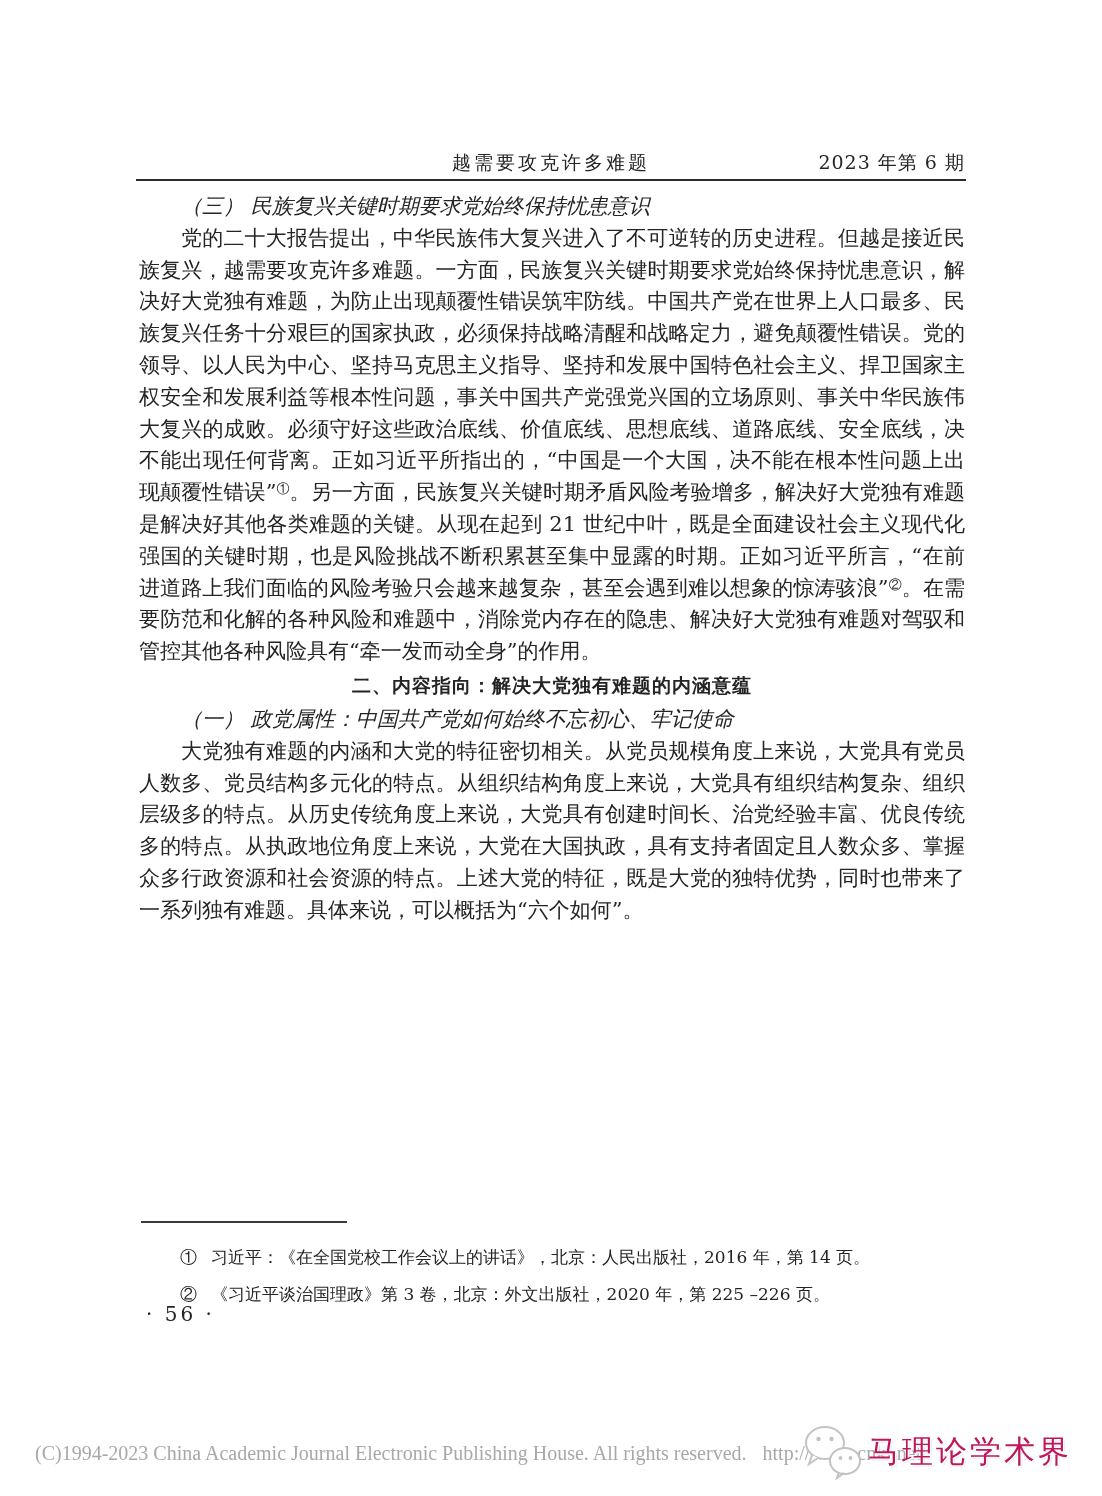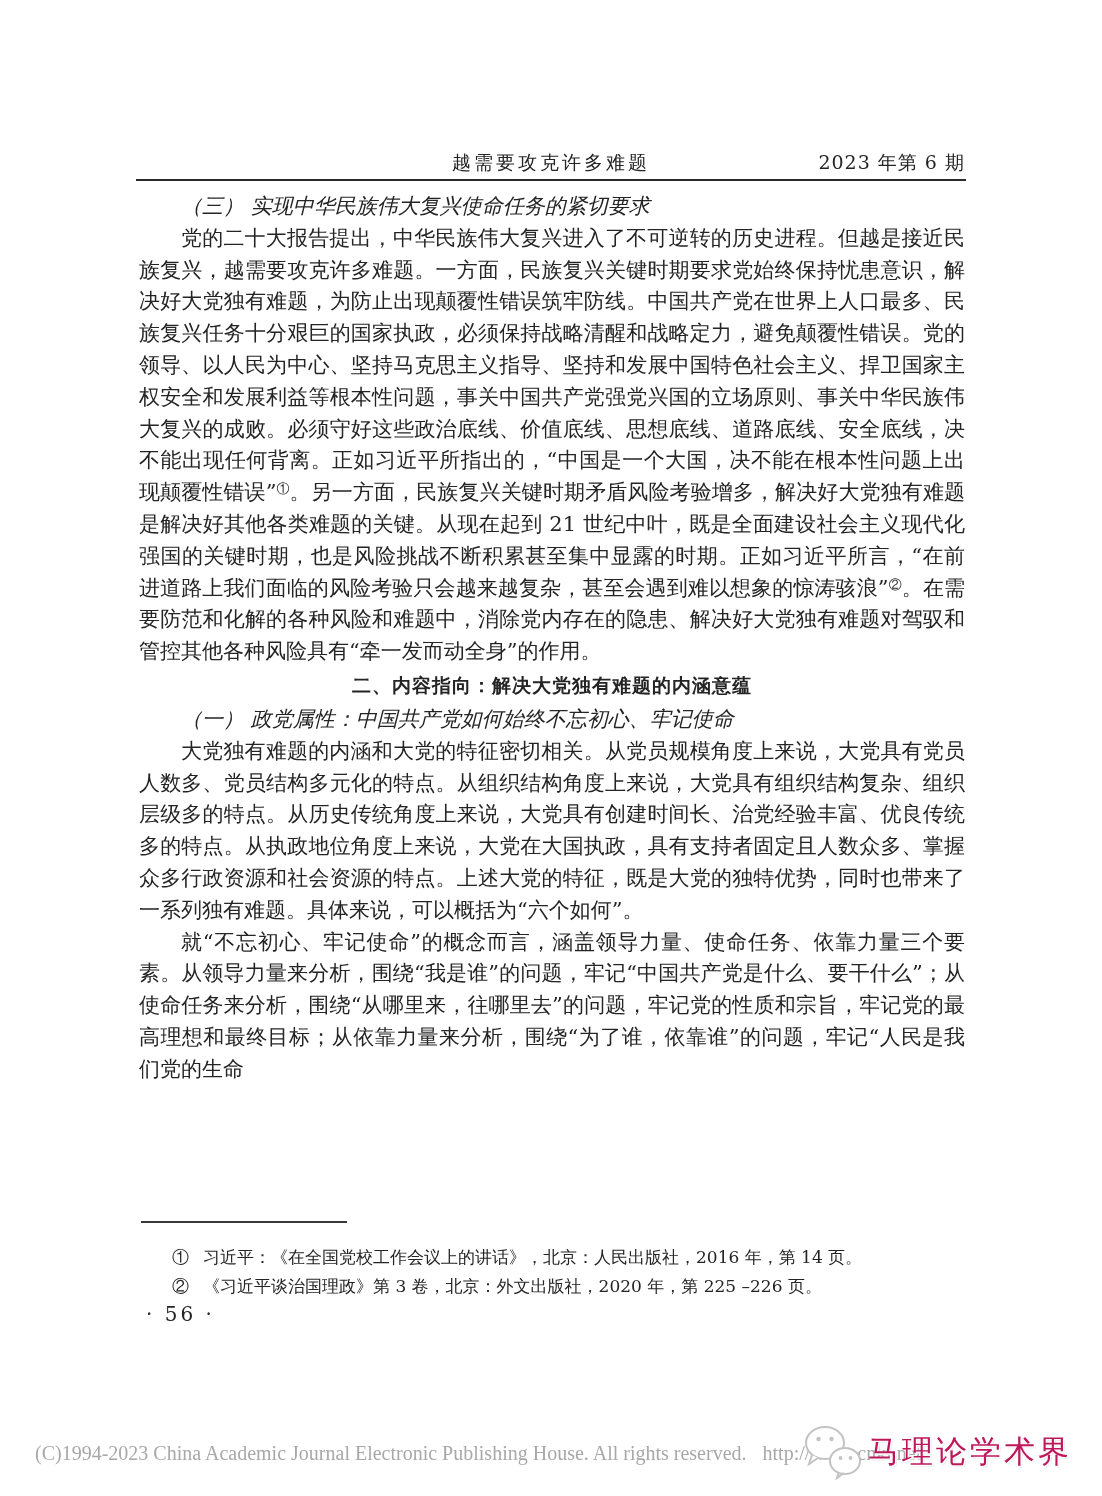--- a/index.html
+++ b/index.html
@@ -44,21 +44,21 @@
     text-indent:0;
   }
   
   .footnotes{
     position:absolute;top:1221px;left:139px;width:826px;
   }
   .fn-rule{
     width:206px;height:0;border-top:2px solid #3a3a3a;margin:0 0 20px 2px;
   }
   .fn-line{
-    margin:0;padding-left:33px;
+    margin:8px;padding-left:33px;
     font-size:17px;line-height:29px;text-align:justify;
   }
   .fn-marker{margin-right:14px;}
   .page-number{
     position:absolute;left:146px;top:1302px;
     font-size:20px;letter-spacing:3px;
   }
   
   .footer-line{
     position:absolute;left:35px;top:1442px;
@@ -82,26 +82,25 @@
 
 <div class="page">
 
   <div class="header-band">
     <span class="journal-title">越需要攻克许多难题</span>
     <span class="issue">2023 年第 6 期</span>
   </div>
   <div class="header-rule"></div>
 
   <div class="body-text">
-    <p class="indent kai">（三） 实现中华民族伟大复兴使命任务的紧切要求</p>
+    <p class="indent kai">（三） 民族复兴关键时期要求党始终保持忧患意识</p>
     <p class="indent"><span>党的二十大报告提出，中华民族伟大复兴进入了不可逆转的历史进程。但越是接近民族复兴，越需要攻克许多难题。一方面，民族复兴关键时期要求党始终保持忧患意识，解决好大党独有难题，为防止出现颠覆性错误筑牢防线。中国共产党在世界上人口最多、民族复兴任务十分艰巨的国家执政，必须保持战略清醒和战略定力，避免颠覆性错误。党的领导、以人民为中心、坚持马克思主义指导、坚持和发展中国特色社会主义、捍卫国家主权安全和发展利益等根本性问题，事关中国共产党强党兴国的立场原则、事关中华民族伟大复兴的成败。必须守好这些政治底线、价值底线、思想底线、道路底线、安全底线，决不能出现任何背离。正如习近平所指出的，“中国是一个大国，决不能在根本性问题上出现颠覆性错误”</span><sup class="fn-ref">①</sup><span>。另一方面，民族复兴关键时期矛盾风险考验增多，解决好大党独有难题是解决好其他各类难题的关键。从现在起到 21 世纪中叶，既是全面建设社会主义现代化强国的关键时期，也是风险挑战不断积累甚至集中显露的时期。正如习近平所言，“在前进道路上我们面临的风险考验只会越来越复杂，甚至会遇到难以想象的惊涛骇浪”</span><sup class="fn-ref">②</sup><span>。在需要防范和化解的各种风险和难题中，消除党内存在的隐患、解决好大党独有难题对驾驭和管控其他各种风险具有“牵一发而动全身”的作用。</span></p>
     <p class="section-heading">二、内容指向：解决大党独有难题的内涵意蕴</p>
     <p class="indent kai">（一） 政党属性：中国共产党如何始终不忘初心、牢记使命</p>
     <p class="indent">大党独有难题的内涵和大党的特征密切相关。从党员规模角度上来说，大党具有党员人数多、党员结构多元化的特点。从组织结构角度上来说，大党具有组织结构复杂、组织层级多的特点。从历史传统角度上来说，大党具有创建时间长、治党经验丰富、优良传统多的特点。从执政地位角度上来说，大党在大国执政，具有支持者固定且人数众多、掌握众多行政资源和社会资源的特点。上述大党的特征，既是大党的独特优势，同时也带来了一系列独有难题。具体来说，可以概括为“六个如何”。</p>
-    <p class="indent">就“不忘初心、牢记使命”的概念而言，涵盖领导力量、使命任务、依靠力量三个要素。从领导力量来分析，围绕“我是谁”的问题，牢记“中国共产党是什么、要干什么”；从使命任务来分析，围绕“从哪里来，往哪里去”的问题，牢记党的性质和宗旨，牢记党的最高理想和最终目标；从依靠力量来分析，围绕“为了谁，依靠谁”的问题，牢记“人民是我们党的生命</p>
   </div>
 
   <div class="footnotes">
     <div class="fn-rule"></div>
     <p class="fn-line"><span class="fn-marker">①</span><span>习近平：《在全国党校工作会议上的讲话》，北京：人民出版社，2016 年，第 14 页。</span></p>
     <p class="fn-line"><span class="fn-marker">②</span><span>《习近平谈治国理政》第 3 卷，北京：外文出版社，2020 年，第 225 –226 页。</span></p>
   </div>
 
   <div class="page-number">· 56 ·</div>
 

